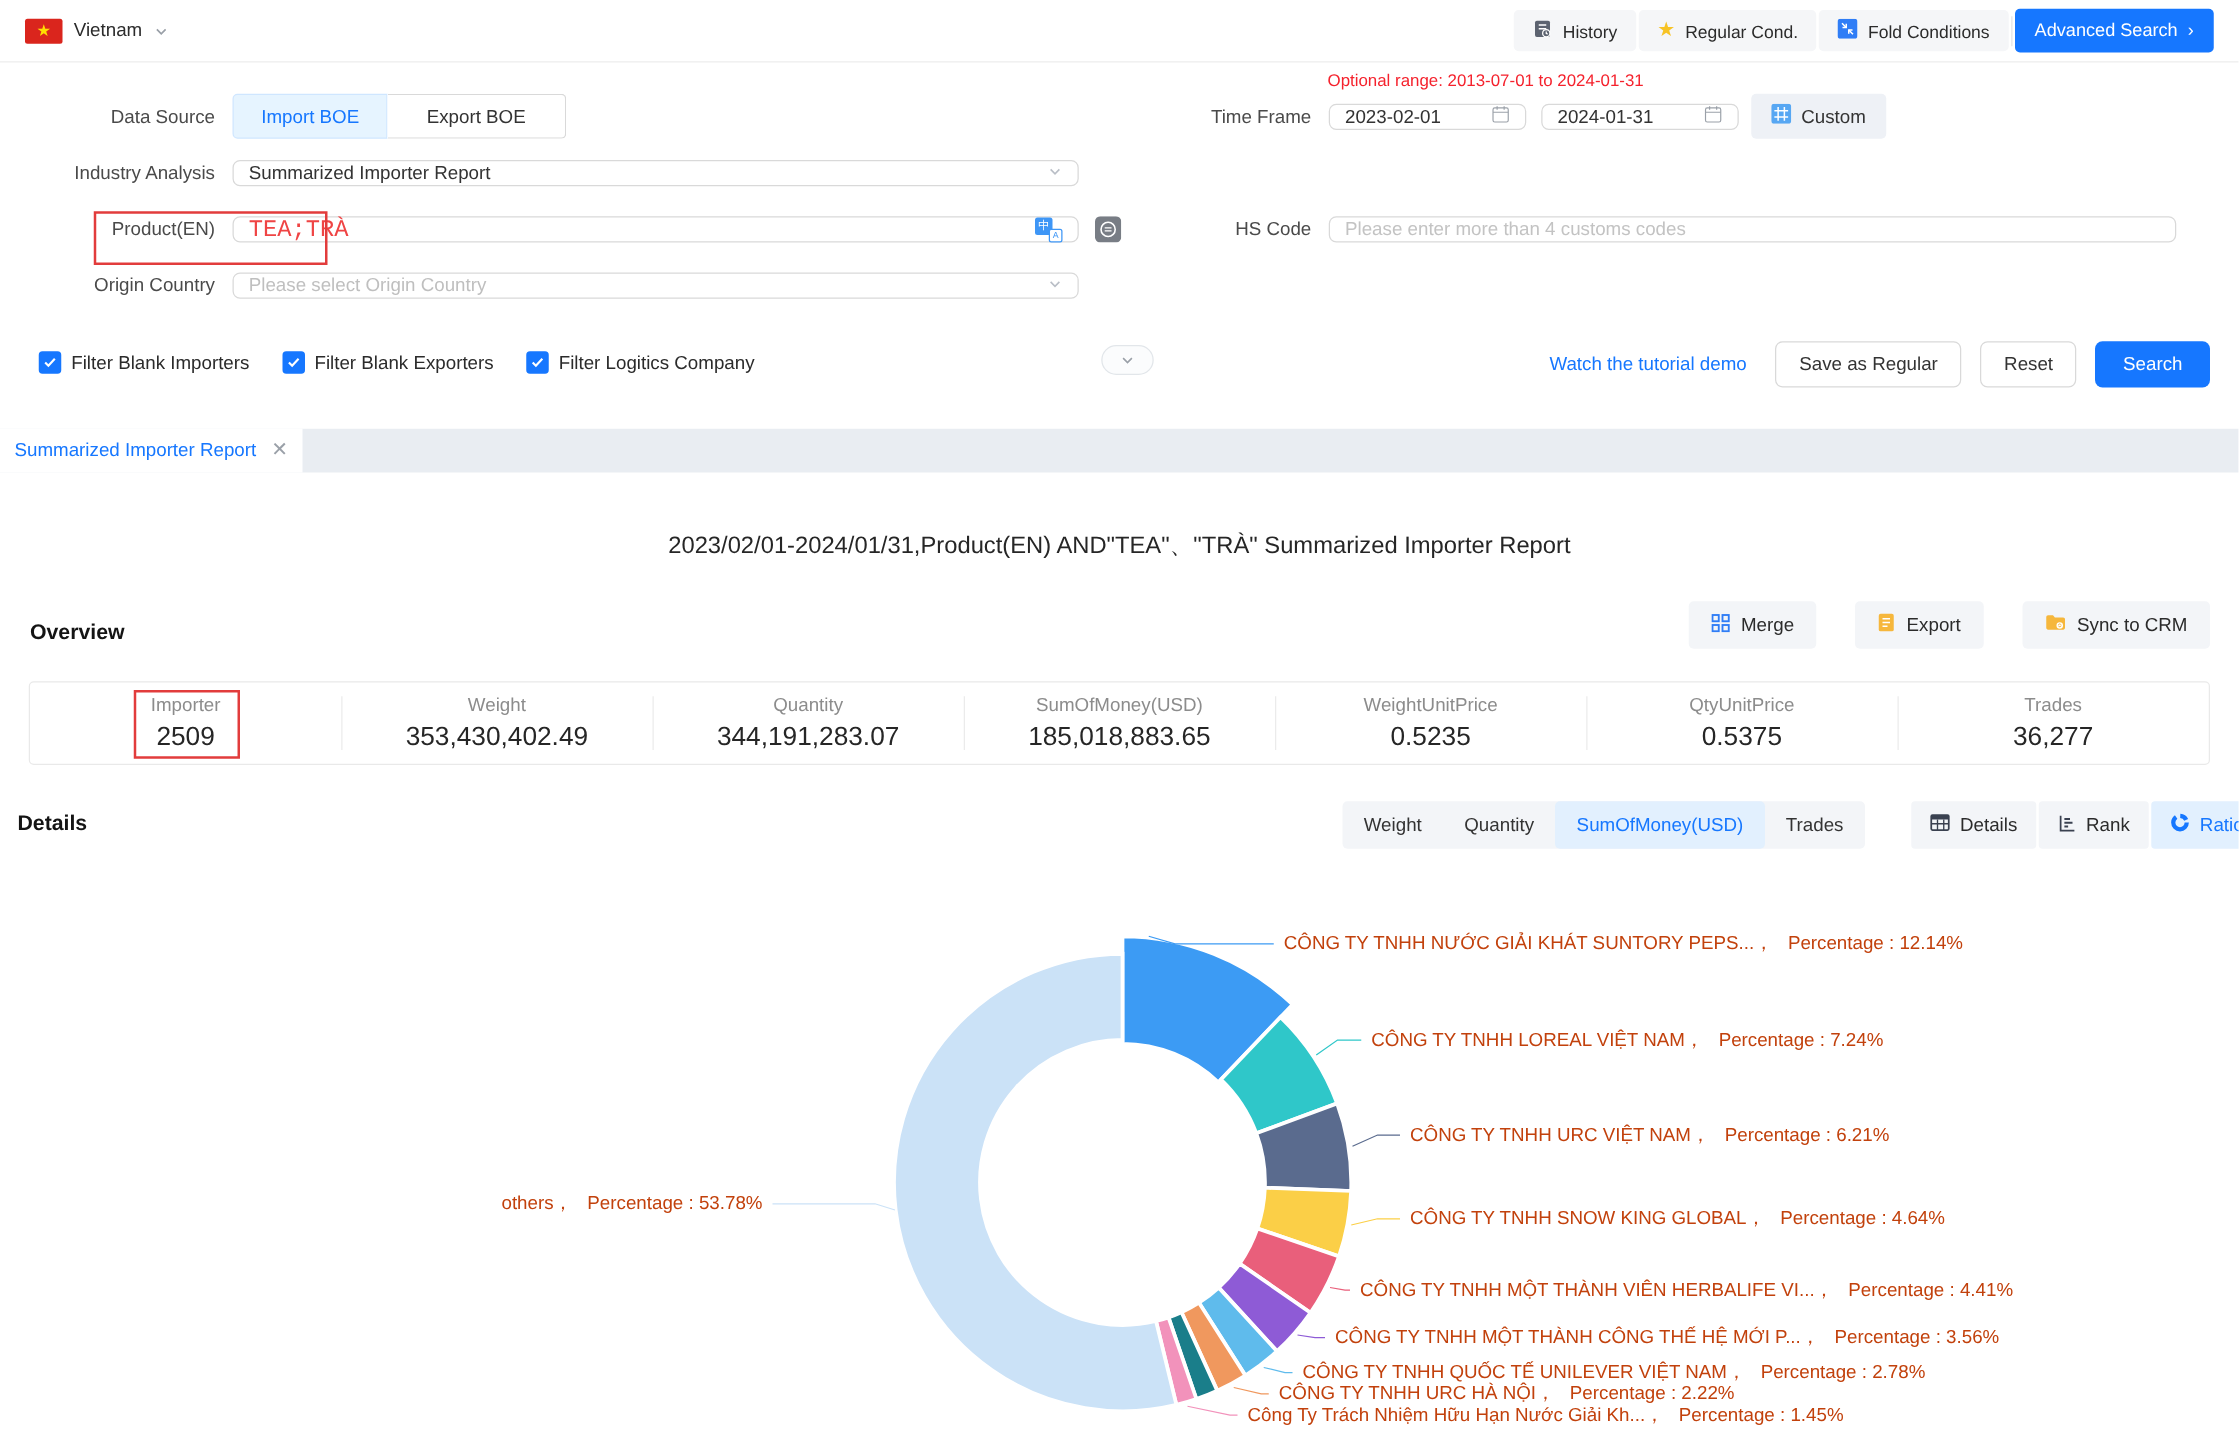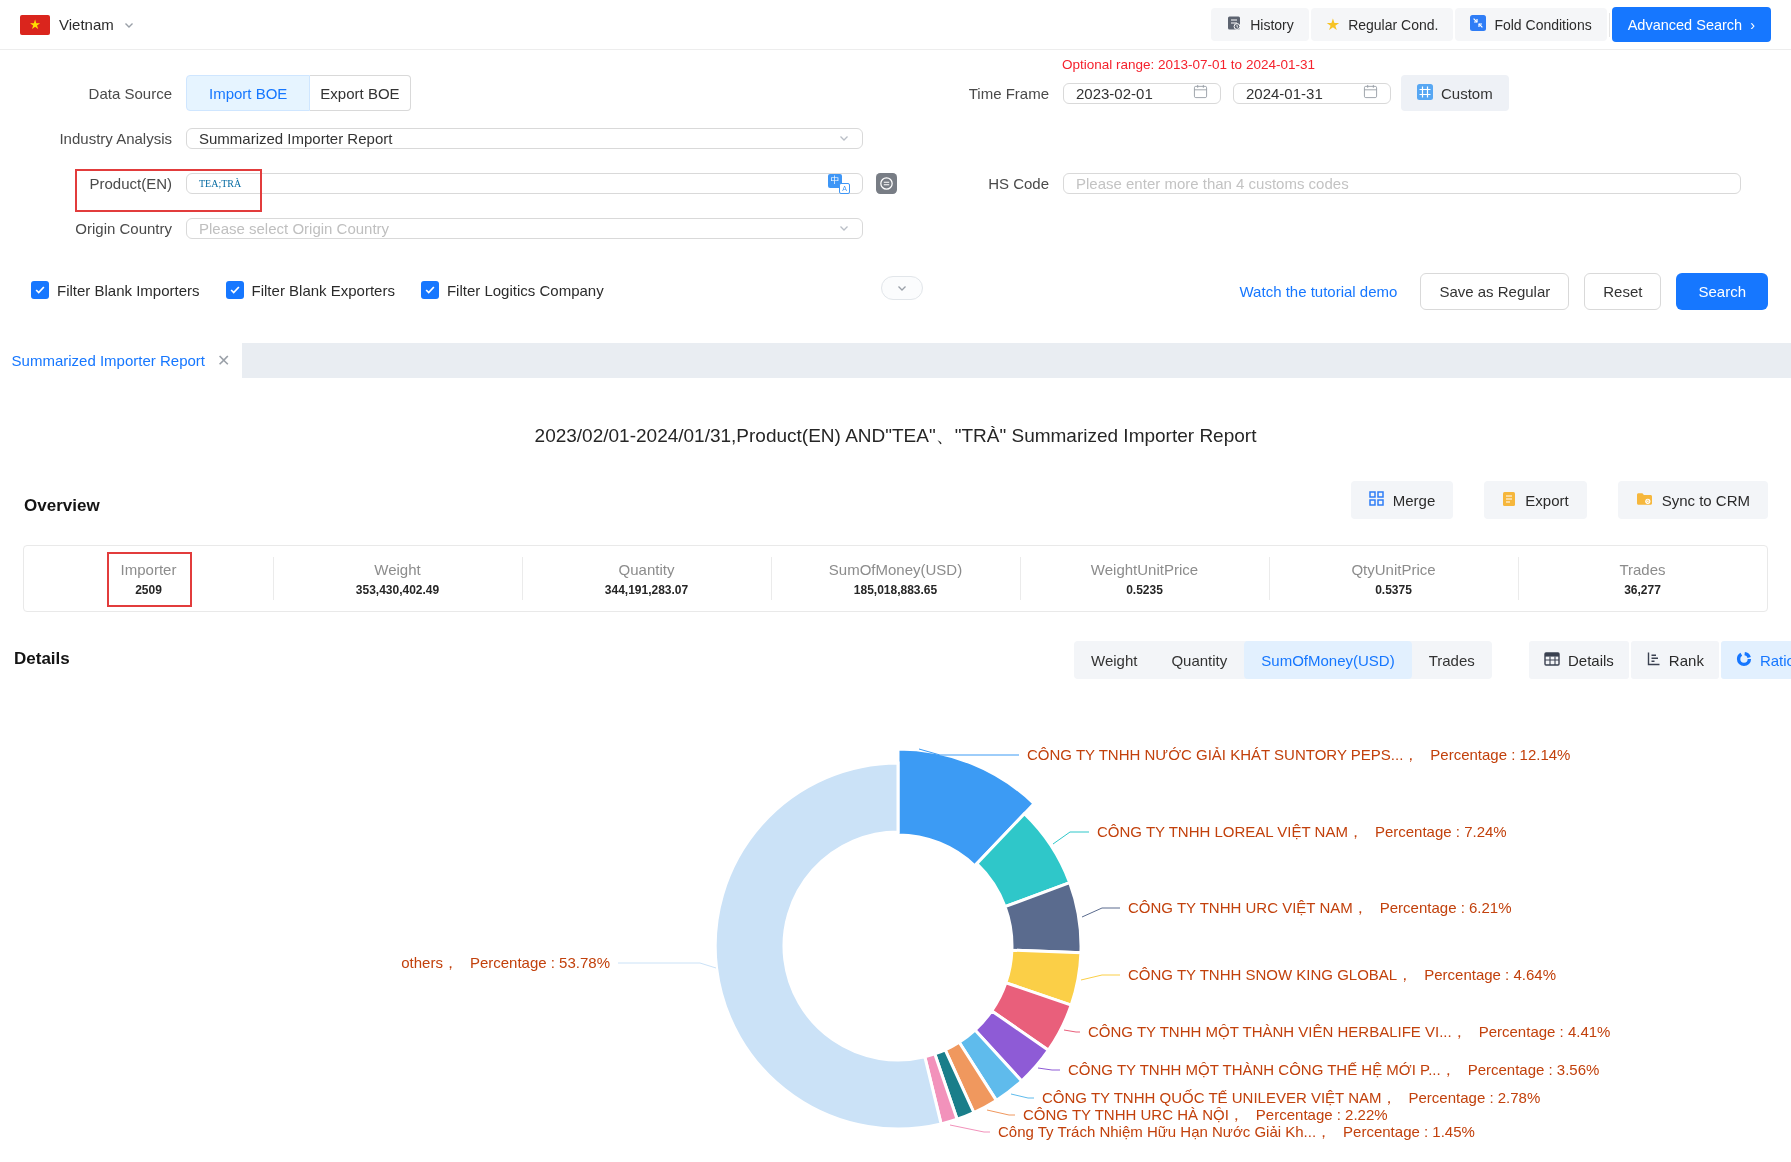--- a/index.html
+++ b/index.html
@@ -20,34 +20,34 @@
   .adv-btn { height:35px; padding:0 16px; background:#1677ff; color:#fff; border-radius:4px;
     display:flex; align-items:center; gap:8px; font-size:14.5px; cursor:pointer; }
   .chev { display:inline-flex; }
 
   
   .frow { position:absolute; display:flex; align-items:center; }
   .lbl { width:160px; text-align:right; font-size:15px; color:#4a4a4a; flex:none; margin-right:14px; }
   .seg { display:flex; }
   .seg-a { height:36px; padding:0 22px; display:flex; align-items:center; font-size:15px;
     background:#e6f4ff; color:#1677ff; border:1px solid #cfe6ff; border-radius:4px 0 0 4px; cursor:pointer; }
-  .seg-b { height:36px; padding:0 10px; display:flex; align-items:center; font-size:15px;
+  .seg-b { height:36px; padding:0 31px; display:flex; align-items:center; font-size:15px;
     background:#fff; color:#333; border:1px solid #d9d9d9; border-left:none; border-radius:0 4px 4px 0; cursor:pointer; }
   .optional { position:absolute; left:1062px; top:57px; color:#f5222d; font-size:13.5px; }
   .ctrl { height:21px; border:1px solid #d9d9d9; border-radius:6px; background:#fff;
     display:flex; align-items:center; padding:0 12px; font-size:15px; color:#333; }
   .date-ipt { width:158px; justify-content:space-between; }
   .date-ipt input { border:none; outline:none; width:100px; font-size:15px; color:#333;
     font-family:inherit; background:transparent; }
   .custom-btn { height:36px; padding:0 16px; margin-left:10px; background:#eef1f6; border-radius:4px;
     display:flex; align-items:center; gap:8px; font-size:15px; color:#333; cursor:pointer; }
   .dd { width:677px; justify-content:space-between; cursor:pointer; }
   .ph { color:#bfbfbf; }
   .txt-ipt { width:677px; position:relative; }
-  .txt-ipt input { border:none; outline:none; flex:1; font-size:10px; color:#0369a1; font-family:Liberation Serif, serif; background:transparent; }
+  .txt-ipt input { border:none; outline:none; flex:1; font-size:19px; color:#ef4444; font-family:Liberation Mono, monospace; background:transparent; }
   .hs-ipt { width:678px; }
   .hs-ipt input { border:none; outline:none; width:100%; font-size:15px; color:#333; font-family:inherit; background:transparent; }
   .hs-ipt input::placeholder, .red-note input::placeholder { color:#c3c3c3; }
   .icon-btn { display:inline-flex; cursor:pointer; }
   .red-box { position:absolute; border:2px solid #e23c3c; pointer-events:none; }
   #redbox-product { left:75px; top:169px; width:187px; height:43px; }
   .checks { position:absolute; left:31px; top:281px; display:flex; gap:26px; align-items:center; }
   .check-item { display:flex; align-items:center; gap:8px; cursor:pointer; }
   .cb { width:18px; height:18px; background:#1677ff; border-radius:3px; display:flex; align-items:center; justify-content:center; }
   .check-item span.cl { font-size:15px; color:#2b2b2b; }
@@ -72,21 +72,21 @@
     font-size:19px; color:#262626; }
   #overview-h { position:absolute; left:24px; top:496px; font-size:17px; font-weight:bold; color:#141414; }
   .toolbar-a { position:absolute; right:23px; top:481px; display:flex; gap:31px; }
   .tool-btn { height:38px; padding:0 18px; background:#f3f5f8; border-radius:4px;
     display:flex; align-items:center; gap:9px; font-size:15px; color:#2b2b2b; cursor:pointer; }
   #stats { position:absolute; left:23px; top:545px; width:1745px; height:67px;
     border:1px solid #e9e9e9; border-radius:4px; display:flex; background:#fff; }
   .stat { flex:1; display:flex; flex-direction:column; align-items:center; justify-content:center; gap:5px; position:relative; }
   .stat + .stat::before { content:""; position:absolute; left:0; top:11px; bottom:11px; width:1px; background:#ebebeb; }
   .stat .sl { font-size:15px; color:#8c8c8c; }
-  .stat .sv { font-size:12px; font-weight:bold; color:#262626; }
+  .stat .sv { font-size:21px; font-weight:normal; color:#262626; }
   #redbox-stat { left:83px; top:6px; width:85px; height:55px; }
   #details-h { position:absolute; left:14px; top:649px; font-size:17px; font-weight:bold; color:#141414; }
   #metric-tabs { position:absolute; left:1074px; top:641px; height:38px; background:#f3f5f8;
     border-radius:4px; display:flex; align-items:stretch; }
   .mtab { padding:0 17px; display:flex; align-items:center; font-size:15px; color:#333; cursor:pointer; border-radius:4px; }
   .mtab.on { background:#e2f0fe; color:#1677ff; }
   #view-tabs { position:absolute; left:1529px; top:641px; height:38px; display:flex; gap:2px; }
   .vtab { padding:0 15px; background:#f3f5f8; display:flex; align-items:center; gap:8px;
     font-size:15px; color:#2b2b2b; cursor:pointer; border-radius:3px; }
   .vtab.on { background:#e2f0fe; color:#1677ff; }

